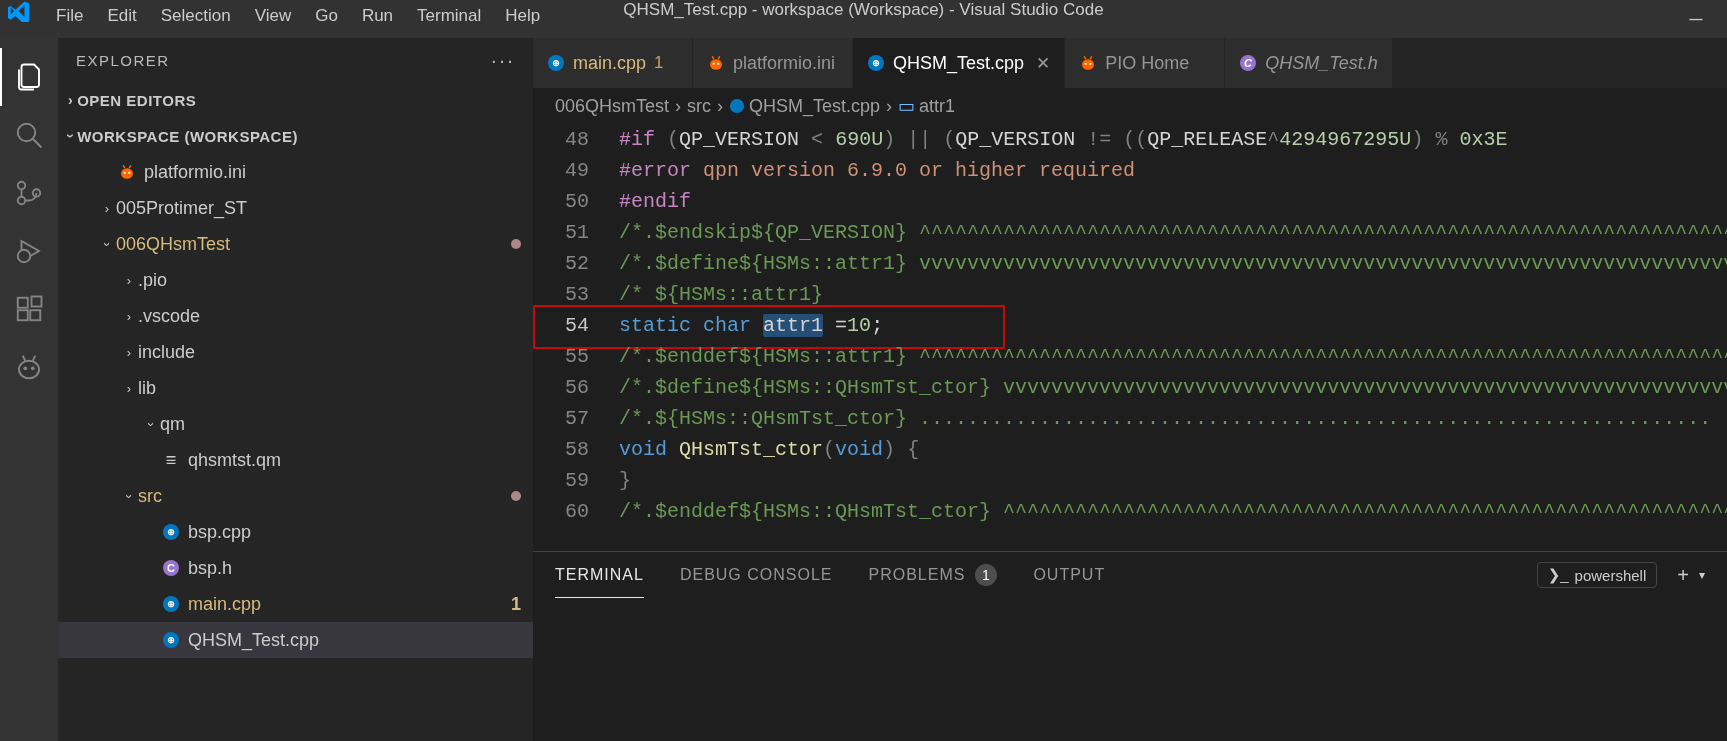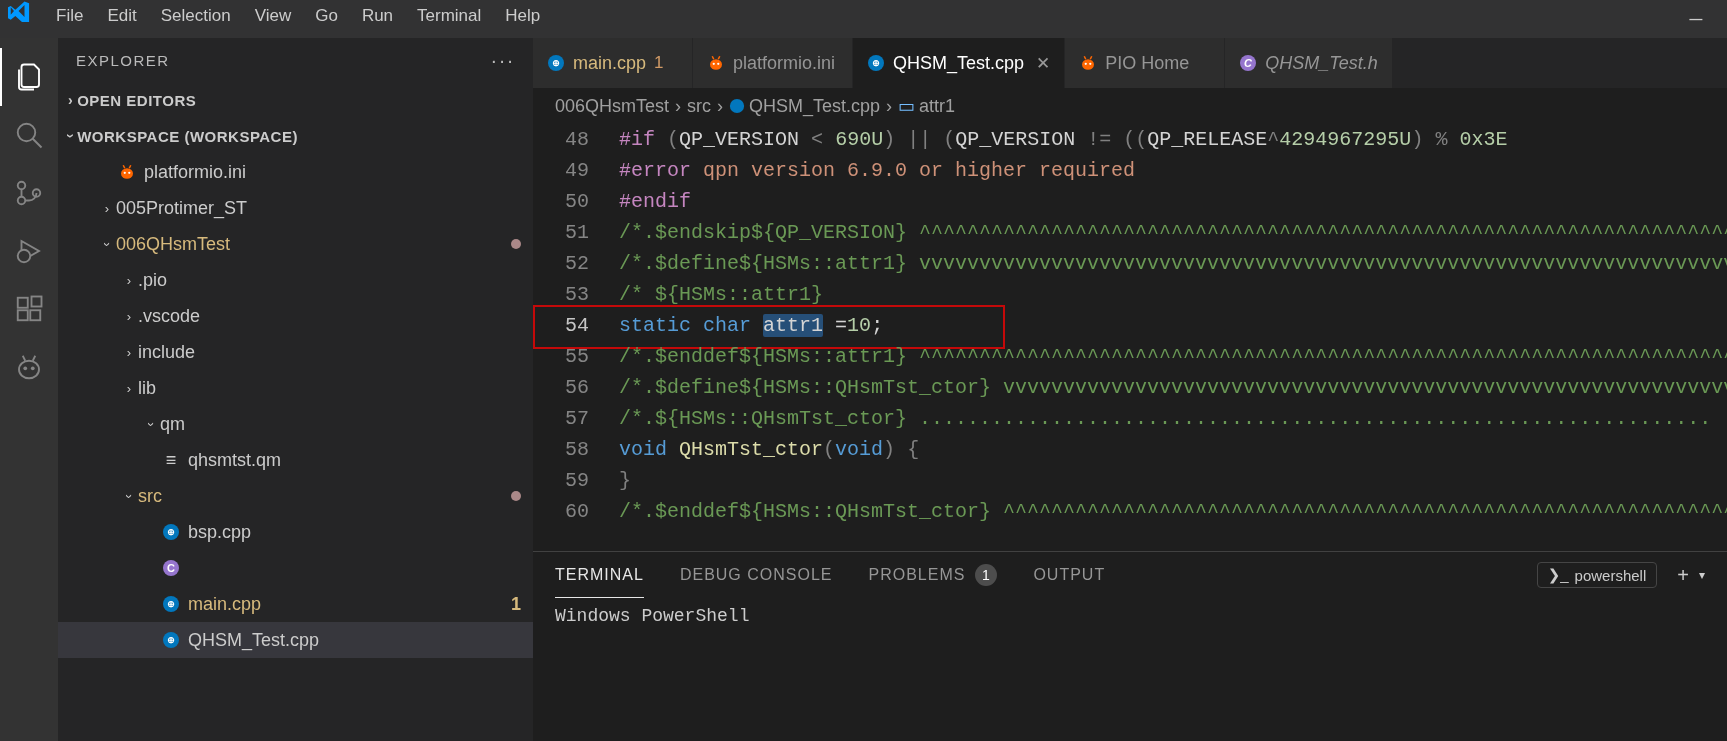--- a/index.html
+++ b/index.html
@@ -240,20 +240,21 @@
   <div class="menubar">
     <div class="menubar-item">File</div>
     <div class="menubar-item">Edit</div>
     <div class="menubar-item">Selection</div>
     <div class="menubar-item">View</div>
     <div class="menubar-item">Go</div>
     <div class="menubar-item">Run</div>
     <div class="menubar-item">Terminal</div>
     <div class="menubar-item">Help</div>
   </div>
+  <div class="window-title">QHSM_Test.cpp - workspace (Workspace) - Visual Studio Code</div>
   <div class="window-controls">
     <div class="window-control">─</div>
   </div>
 </div>
 
 <div class="main">
 
   <div class="activity-bar">
     <div class="activity-item active">
       <svg width="30" height="30" viewBox="0 0 24 24">
@@ -376,20 +377,21 @@
         <span class="tree-label">bsp.cpp</span>
       </div>
       <div class="tree-row" style="padding-left:84px">
         <span class="tree-twistie"></span>
         <span class="tree-icon">
             <svg width="18" height="18" viewBox="0 0 18 18">
               <circle cx="9" cy="9" r="8" fill="#9575cd"></circle>
               <text x="9" y="13" text-anchor="middle" fill="#fff" font-size="11" font-weight="bold">C</text>
             </svg>
           </span>
+        <span class="tree-label">bsp.h</span>
       </div>
       <div class="tree-row" style="padding-left:84px">
         <span class="tree-twistie"></span>
         <span class="tree-icon">
             <svg width="18" height="18" viewBox="0 0 18 18">
               <circle cx="9" cy="9" r="8" fill="#0277bd"></circle>
               <text x="9" y="12" text-anchor="middle" fill="#fff" font-size="9" font-weight="bold">⊕</text>
             </svg>
           </span>
         <span class="tree-label yellowish">main.cpp</span>
@@ -530,18 +532,15 @@
         <div class="panel-tab">OUTPUT</div>
         <div class="panel-right">
           <div class="termsel">
             <span style="margin-right:6px">❯_</span>
             <span>powershell</span>
           </div>
           <span class="ctrl">+</span>
           <span class="ctrl" style="font-size:12px">▾</span>
         </div>
       </div>
-      <div class="panel-content">
-        <div>Windows PowerShell</div>
-      </div>
     </div>
   </div>
 </div>
 
 </body></html>

